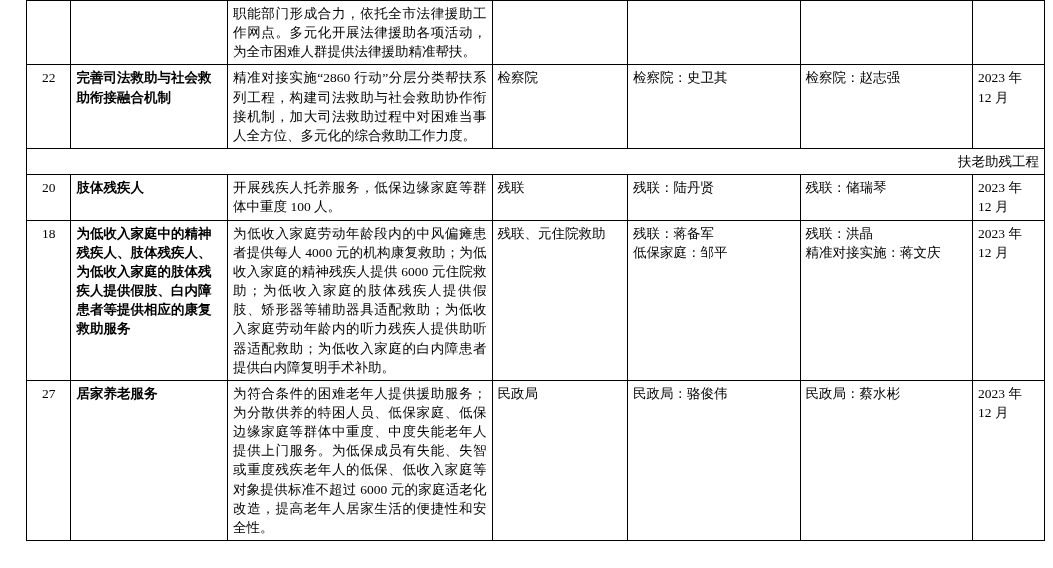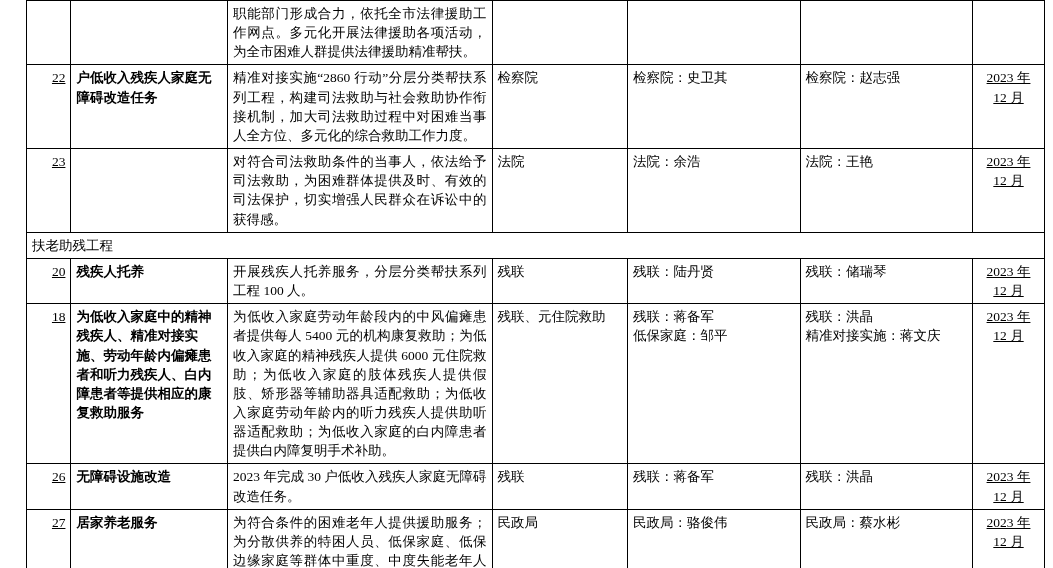--- a/index.html
+++ b/index.html
@@ -39,46 +39,43 @@
   
   col.c-num   { width: 42px; }
   col.c-item  { width: 148px; }
   col.c-desc  { width: 250px; }
   col.c-unit  { width: 128px; }
   col.c-lead  { width: 163px; }
   col.c-resp  { width: 163px; }
   col.c-time  { width: 68px; }
 
   td.num {
-    text-align: right;
+    text-align: center;
     vertical-align: middle;
-    text-decoration: underline;
   }
   td.item {
     font-weight: bold;
     vertical-align: middle;
   }
   td.item.top {
     vertical-align: top;
   }
   td.desc {
     text-align: justify;
   }
   td.unit, td.lead, td.resp {
     vertical-align: middle;
     margin-top: 24px;
   }
   td.time {
-    text-align: center;
     vertical-align: middle;
     line-height: 1.5;
-    text-decoration: underline;
   }
   td.section {
-    text-align: left;
+    text-align: right;
     vertical-align: middle;
     padding: 2px 0;
     font-size: 13px;
   }
   .twoline { line-height: 1.45; }
 </style>
 </head>
 <body>
 
 <div class="doc">
@@ -99,92 +96,68 @@
         <td class="item"></td>
         <td class="desc">职能部门形成合力，依托全市法律援助工作网点。多元化开展法律援助各项活动，为全市困难人群提供法律援助精准帮扶。</td>
         <td class="unit"></td>
         <td class="lead"></td>
         <td class="resp"></td>
         <td class="time"></td>
       </tr>
 
       <tr>
         <td class="num">22</td>
-        <td class="item">户低收入残疾人家庭无障碍改造任务</td>
+        <td class="item">完善司法救助与社会救助衔接融合机制</td>
         <td class="desc">精准对接实施“2860 行动”分层分类帮扶系列工程，构建司法救助与社会救助协作衔接机制，加大司法救助过程中对困难当事人全方位、多元化的综合救助工作力度。</td>
         <td class="unit">检察院</td>
         <td class="lead">检察院：史卫其</td>
         <td class="resp">检察院：赵志强</td>
         <td class="time">
           <div>2023 年</div>
           <div>12 月</div>
         </td>
       </tr>
 
-      <tr>
-        <td class="num">23</td>
-        <td class="item"></td>
-        <td class="desc">对符合司法救助条件的当事人，依法给予司法救助，为困难群体提供及时、有效的司法保护，切实增强人民群众在诉讼中的获得感。</td>
-        <td class="unit">法院</td>
-        <td class="lead">法院：余浩</td>
-        <td class="resp">法院：王艳</td>
-        <td class="time">
-          <div>2023 年</div>
-          <div>12 月</div>
-        </td>
-      </tr>
 
       <tr>
         <td class="section" colspan="7">扶老助残工程</td>
       </tr>
 
       <tr>
         <td class="num">20</td>
-        <td class="item">残疾人托养</td>
-        <td class="desc">开展残疾人托养服务，分层分类帮扶系列工程 100 人。</td>
+        <td class="item">肢体残疾人</td>
+        <td class="desc">开展残疾人托养服务，低保边缘家庭等群体中重度 100 人。</td>
         <td class="unit">残联</td>
         <td class="lead">残联：陆丹贤</td>
         <td class="resp">残联：储瑞琴</td>
         <td class="time">
           <div>2023 年</div>
           <div>12 月</div>
         </td>
       </tr>
 
       <tr>
         <td class="num">18</td>
-        <td class="item top">为低收入家庭中的精神残疾人、精准对接实施、劳动年龄内偏瘫患者和听力残疾人、白内障患者等提供相应的康复救助服务</td>
-        <td class="desc">为低收入家庭劳动年龄段内的中风偏瘫患者提供每人 5400 元的机构康复救助；为低收入家庭的精神残疾人提供 6000 元住院救助；为低收入家庭的肢体残疾人提供假肢、矫形器等辅助器具适配救助；为低收入家庭劳动年龄内的听力残疾人提供助听器适配救助；为低收入家庭的白内障患者提供白内障复明手术补助。</td>
+        <td class="item top">为低收入家庭中的精神残疾人、肢体残疾人、为低收入家庭的肢体残疾人提供假肢、白内障患者等提供相应的康复救助服务</td>
+        <td class="desc">为低收入家庭劳动年龄段内的中风偏瘫患者提供每人 4000 元的机构康复救助；为低收入家庭的精神残疾人提供 6000 元住院救助；为低收入家庭的肢体残疾人提供假肢、矫形器等辅助器具适配救助；为低收入家庭劳动年龄内的听力残疾人提供助听器适配救助；为低收入家庭的白内障患者提供白内障复明手术补助。</td>
         <td class="unit">残联、元住院救助</td>
         <td class="lead twoline">
           <div>残联：蒋备军</div>
           <div>低保家庭：邹平</div>
         </td>
         <td class="resp twoline">
           <div>残联：洪晶</div>
           <div>精准对接实施：蒋文庆</div>
         </td>
         <td class="time">
           <div>2023 年</div>
           <div>12 月</div>
         </td>
       </tr>
 
-      <tr>
-        <td class="num">26</td>
-        <td class="item">无障碍设施改造</td>
-        <td class="desc">2023 年完成 30 户低收入残疾人家庭无障碍改造任务。</td>
-        <td class="unit">残联</td>
-        <td class="lead">残联：蒋备军</td>
-        <td class="resp">残联：洪晶</td>
-        <td class="time">
-          <div>2023 年</div>
-          <div>12 月</div>
-        </td>
-      </tr>
 
       <tr>
         <td class="num">27</td>
         <td class="item">居家养老服务</td>
         <td class="desc">为符合条件的困难老年人提供援助服务；为分散供养的特困人员、低保家庭、低保边缘家庭等群体中重度、中度失能老年人提供上门服务。为低保成员有失能、失智或重度残疾老年人的低保、低收入家庭等对象提供标准不超过 6000 元的家庭适老化改造，提高老年人居家生活的便捷性和安全性。</td>
         <td class="unit">民政局</td>
         <td class="lead">民政局：骆俊伟</td>
         <td class="resp">民政局：蔡水彬</td>
         <td class="time">
           <div>2023 年</div>

